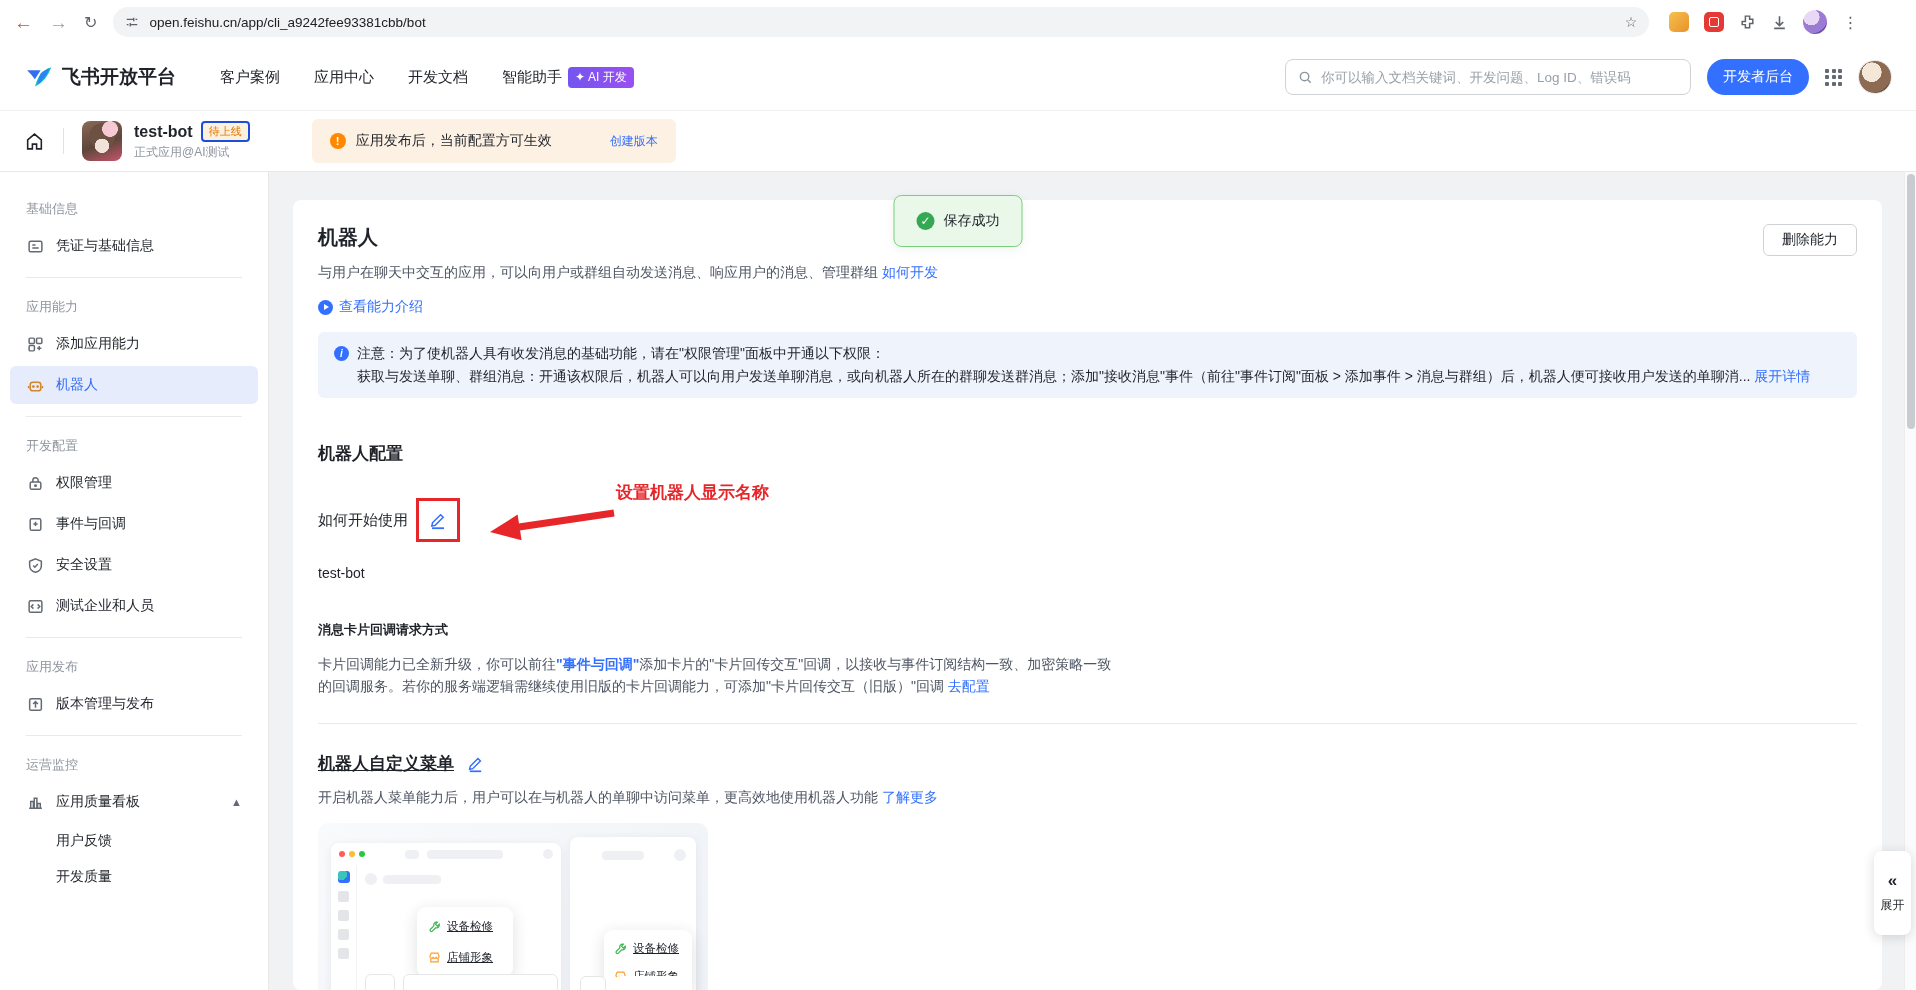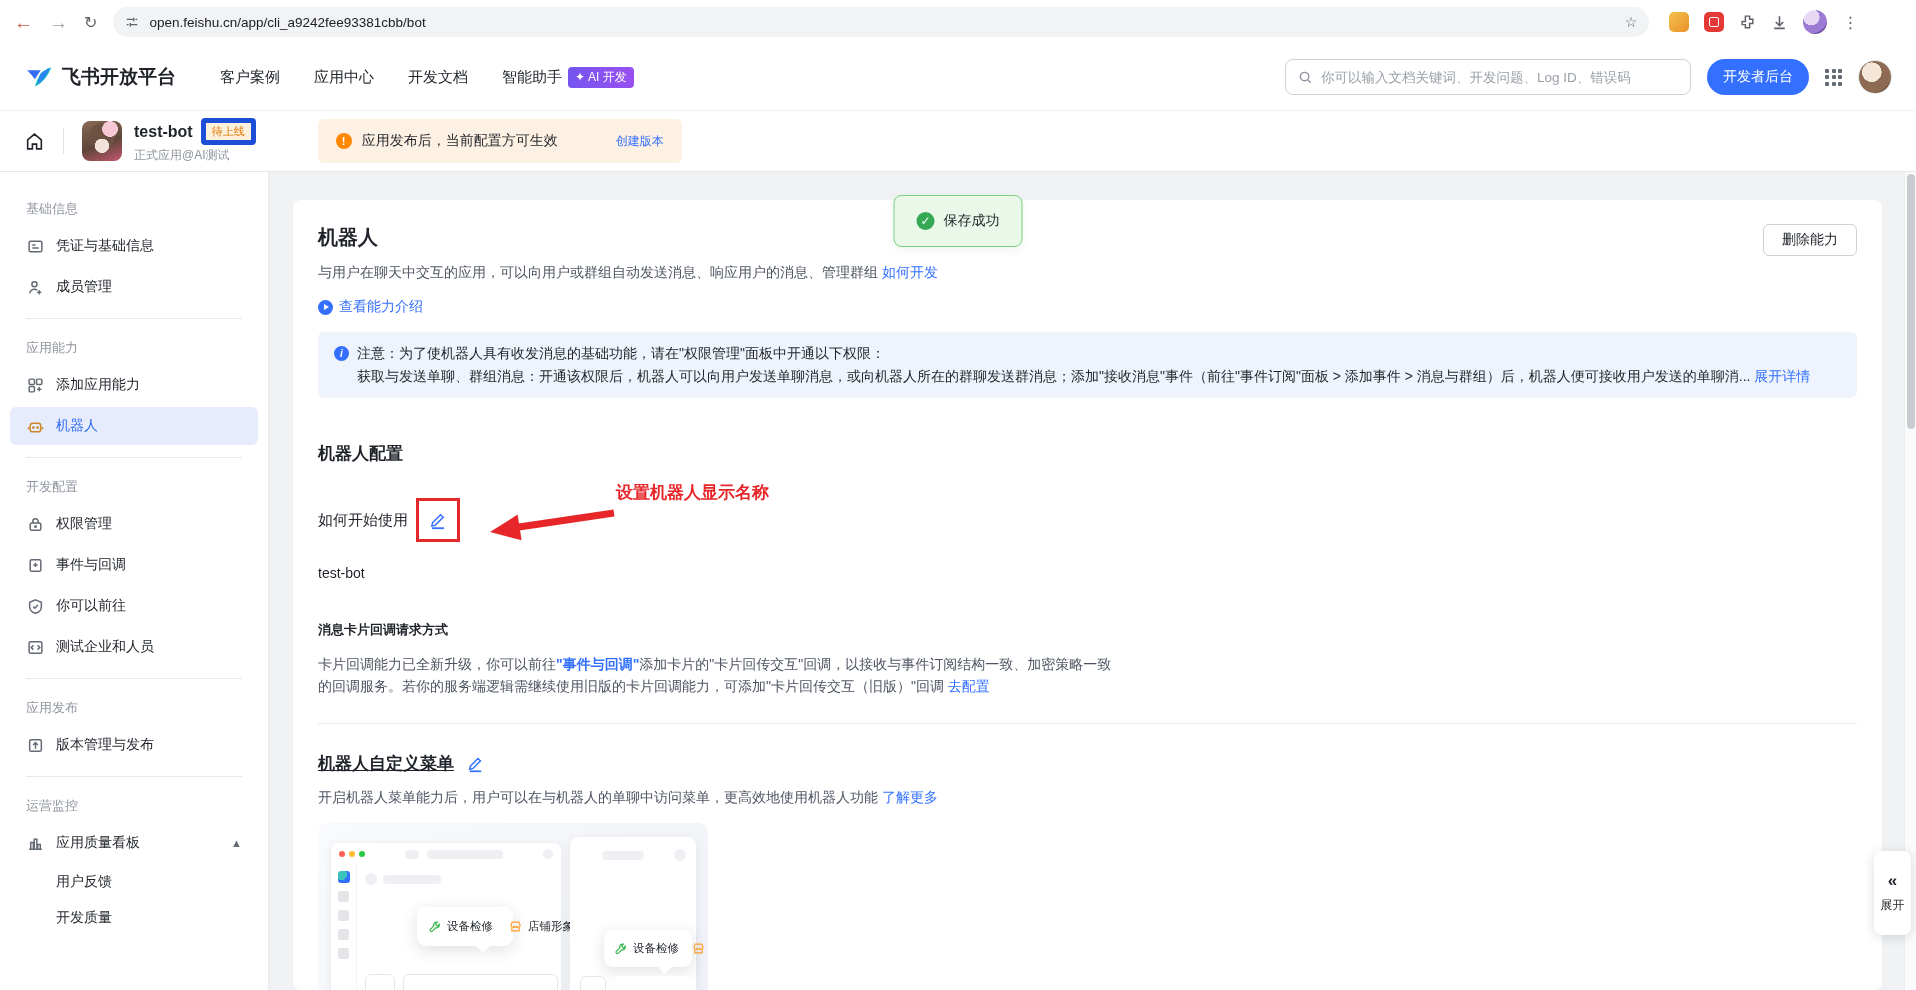--- a/index.html
+++ b/index.html
@@ -54,21 +54,21 @@
   .vdiv { width:1px; height:26px; background:#e0e1e3; }
   .app-avatar { width:40px; height:40px; border-radius:8px; overflow:hidden;
     background:
       radial-gradient(circle at 70% 20%, #f7c9d4 0 18%, transparent 19%),
       radial-gradient(circle at 50% 62%, #f2e3da 0 22%, transparent 23%),
       radial-gradient(circle at 50% 38%, #6d5142 0 40%, transparent 41%),
       linear-gradient(160deg,#8a6a56 0%,#5e463a 55%,#c4566d 100%); }
   .app-id { display:flex; flex-direction:column; gap:2px; }
   .app-name-row { display:flex; align-items:center; gap:8px; }
   .app-name { font-size:16px; font-weight:bold; }
-  .status-badge { font-size:11px; color:#de7802; background:#fdf0dd; border:5px solid #1d4ed8;
+  .status-badge { font-size:11px; color:#de7802; background:#fdf0dd; border:2px solid #1d4ed8;
     border-radius:4px; padding:1px 6px; }
   .app-subtitle { font-size:12px; color:#8f959e; }
   .warn-banner { margin-left:44px; height:44px; background:#fdf1e3; border-radius:6px;
     display:flex; align-items:center; padding:0 18px; gap:10px; }
   .warn-dot { width:16px; height:16px; border-radius:50%; background:#f80; color:#fff;
     font-size:11px; font-weight:bold; display:flex; align-items:center; justify-content:center; }
   .warn-text { font-size:14px; }
   .link { color:#3370ff; cursor:pointer; text-decoration:none; }
   .warn-banner .link { margin-left:48px; font-size:12px; }
 
@@ -143,21 +143,21 @@
     align-items:center; padding-top:6px; gap:8px; }
   .logo-dot { width:12px; height:12px; border-radius:3px;
     background:radial-gradient(circle at 30% 30%,#39c5bb 0 45%,#3370ff 46%); }
   .side-sq { width:11px; height:11px; border-radius:2px; background:#e3e5e9; }
   .mock-chat { flex:1; position:relative; }
   .chat-input-row { position:absolute; top:8px; left:8px; display:flex; gap:6px; align-items:center; }
   .chat-circ { width:12px; height:12px; border-radius:50%; background:#eef0f3; }
   .chat-bar { width:58px; height:9px; border-radius:4px; background:#eef0f3; }
   .popup { position:absolute; background:#fff; border-radius:9px;
     box-shadow:0 4px 16px rgba(31,35,41,.14); padding:12px 11px; display:flex;
-    flex-direction:row; gap:16px; }
+    flex-direction:column; gap:16px;text-decoration:underline; }
   .popup::after { content:""; position:absolute; bottom:-5px; width:10px; height:10px;
     background:#fff; transform:rotate(45deg); }
   .popup-row { display:flex; align-items:center; gap:6px; font-size:11.5px; color:#1f2329; white-space:nowrap; }
   .bottom-bar { position:absolute; bottom:10px; display:flex; gap:8px; align-items:center; }
   .kb-box { width:30px; height:30px; border:1px solid #e5e6e8; border-radius:6px;
     display:flex; align-items:center; justify-content:center; background:#fff; }
   .daily-pill { height:30px; border:1px solid #e5e6e8; border-radius:6px; background:#fff;
     display:flex; align-items:center; justify-content:center; gap:5px; font-size:11.5px; }
   .mock-phone { position:absolute; left:252px; top:14px; width:126px; height:177px; background:#fff;
     border-radius:8px; box-shadow:0 2px 10px rgba(31,35,41,.07); }
@@ -288,29 +288,20 @@
     <div class="group-label">基础信息</div>
     <div class="side-item">
       <span class="ic">
           <svg class="icon-svg" width="17" height="17" viewBox="0 0 16 16" fill="none" stroke="currentColor" stroke-width="1.4">
             <rect x="2" y="3" width="12" height="10" rx="1.5"></rect>
             <path d="M5 6.5h3M5 9.5h6"></path>
           </svg>
         </span>
       <span>凭证与基础信息</span>
     </div>
-    <div class="side-item">
-      <span class="ic">
-          <svg class="icon-svg" width="17" height="17" viewBox="0 0 16 16" fill="none" stroke="currentColor" stroke-width="1.4">
-            <circle cx="7" cy="5" r="2.4"></circle>
-            <path d="M2.5 13.5c.6-2.4 2.4-3.8 4.5-3.8 1 0 1.9.3 2.7.9M11.5 10.5v4M9.5 12.5h4"></path>
-          </svg>
-        </span>
-      <span>成员管理</span>
-    </div>
     <div class="side-div"></div>
 
     <div class="group-label">应用能力</div>
     <div class="side-item">
       <span class="ic">
           <svg class="icon-svg" width="17" height="17" viewBox="0 0 16 16" fill="none" stroke="currentColor" stroke-width="1.4">
             <rect x="2" y="2" width="5" height="5" rx="1"></rect>
             <rect x="9" y="2" width="5" height="5" rx="1"></rect>
             <rect x="2" y="9" width="5" height="5" rx="1"></rect>
             <path d="M11.5 9.5v4M9.5 11.5h4"></path>
@@ -351,21 +342,21 @@
         </span>
       <span>事件与回调</span>
     </div>
     <div class="side-item">
       <span class="ic">
           <svg class="icon-svg" width="17" height="17" viewBox="0 0 16 16" fill="none" stroke="currentColor" stroke-width="1.4">
             <path d="M8 1.8 13.5 4v4.2c0 3.2-2.3 5.3-5.5 6.2-3.2-.9-5.5-3-5.5-6.2V4L8 1.8z"></path>
             <path d="m5.8 8 1.6 1.6 2.8-3"></path>
           </svg>
         </span>
-      <span>你可以前往</span>
+      <span>安全设置</span>
     </div>
     <div class="side-item">
       <span class="ic">
           <svg class="icon-svg" width="17" height="17" viewBox="0 0 16 16" fill="none" stroke="currentColor" stroke-width="1.4">
             <rect x="2" y="2.5" width="12" height="11" rx="1.5"></rect>
             <path d="m6 6-2 2 2 2M10 6l2 2-2 2"></path>
           </svg>
         </span>
       <span>测试企业和人员</span>
     </div>

